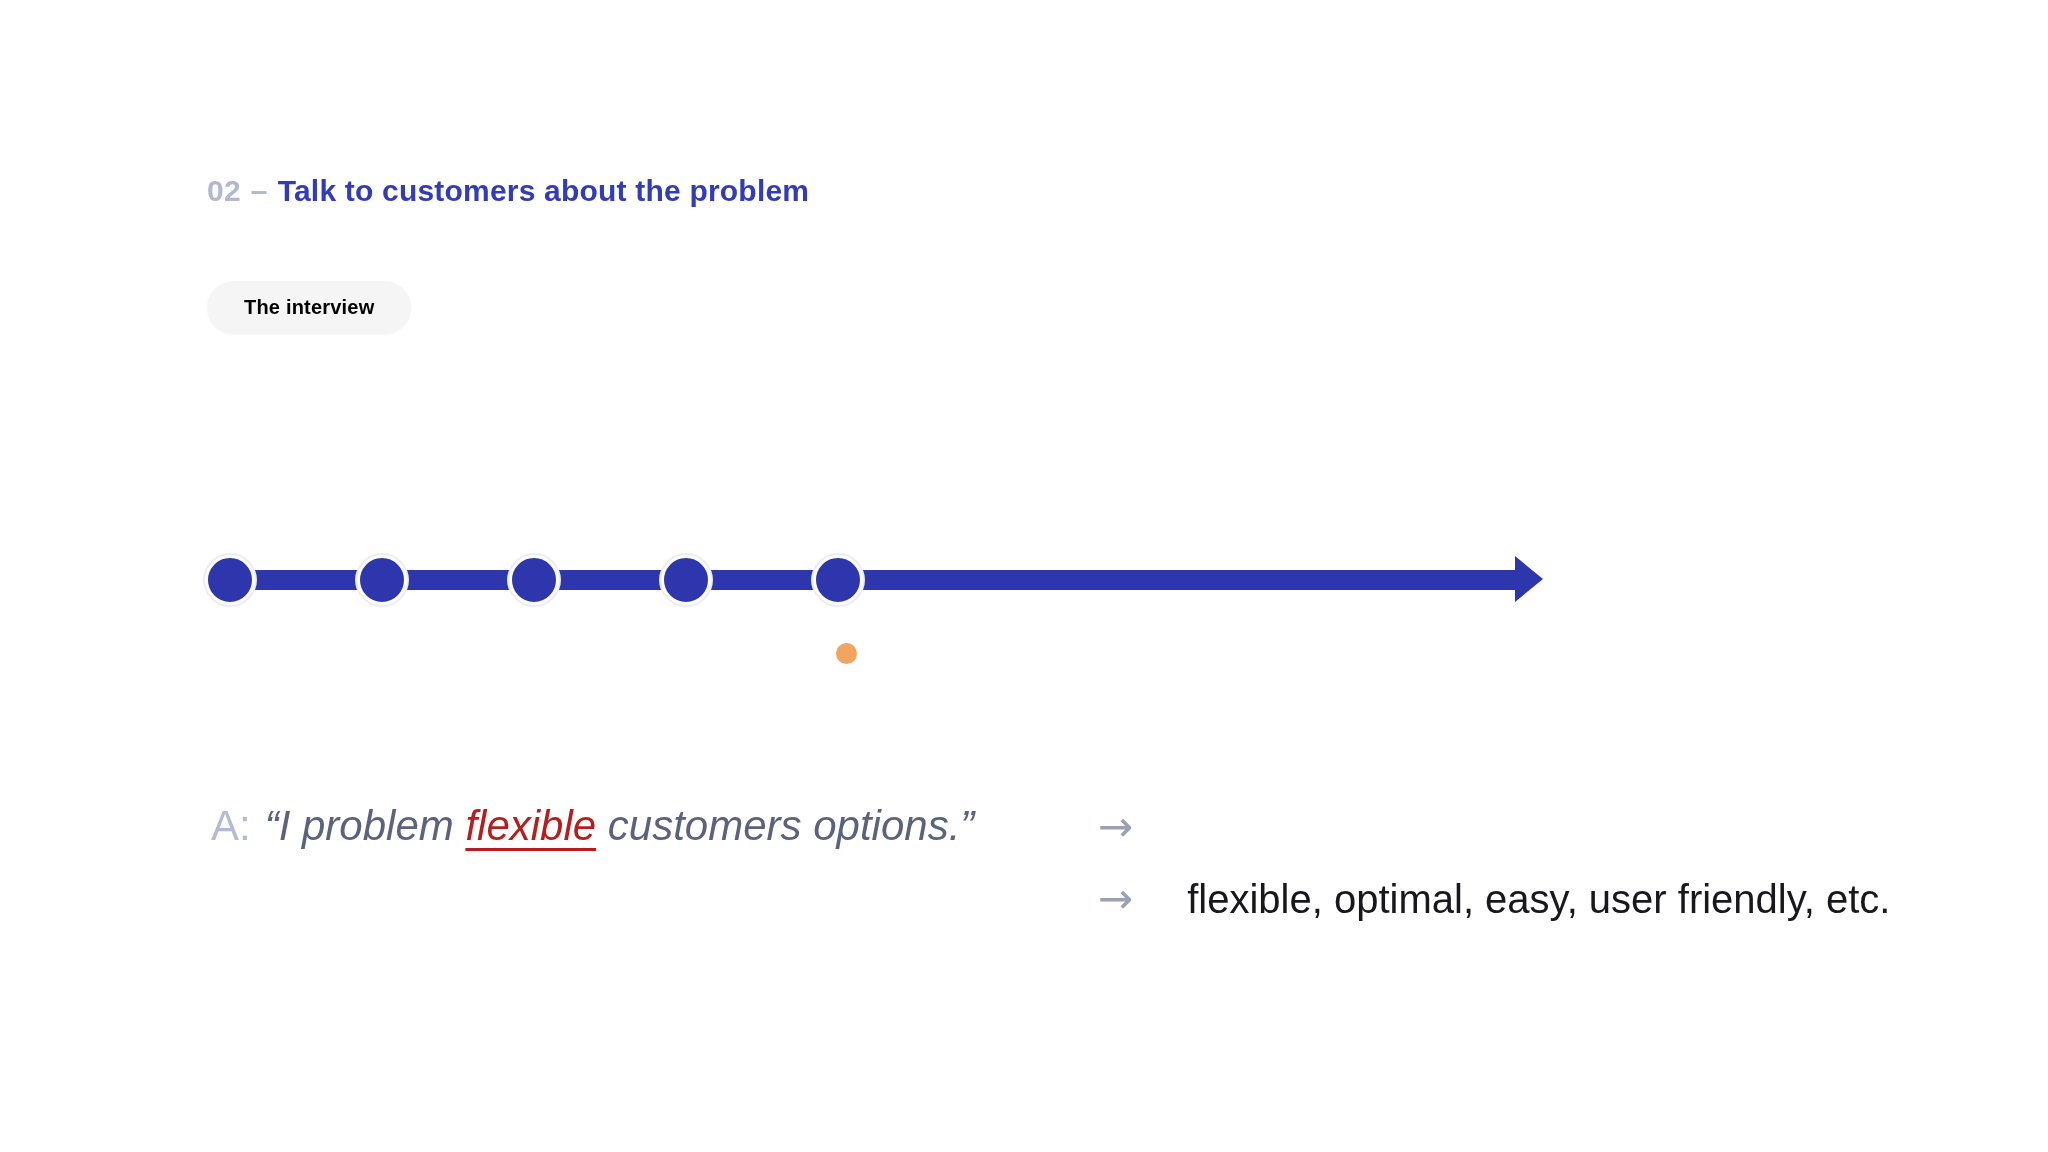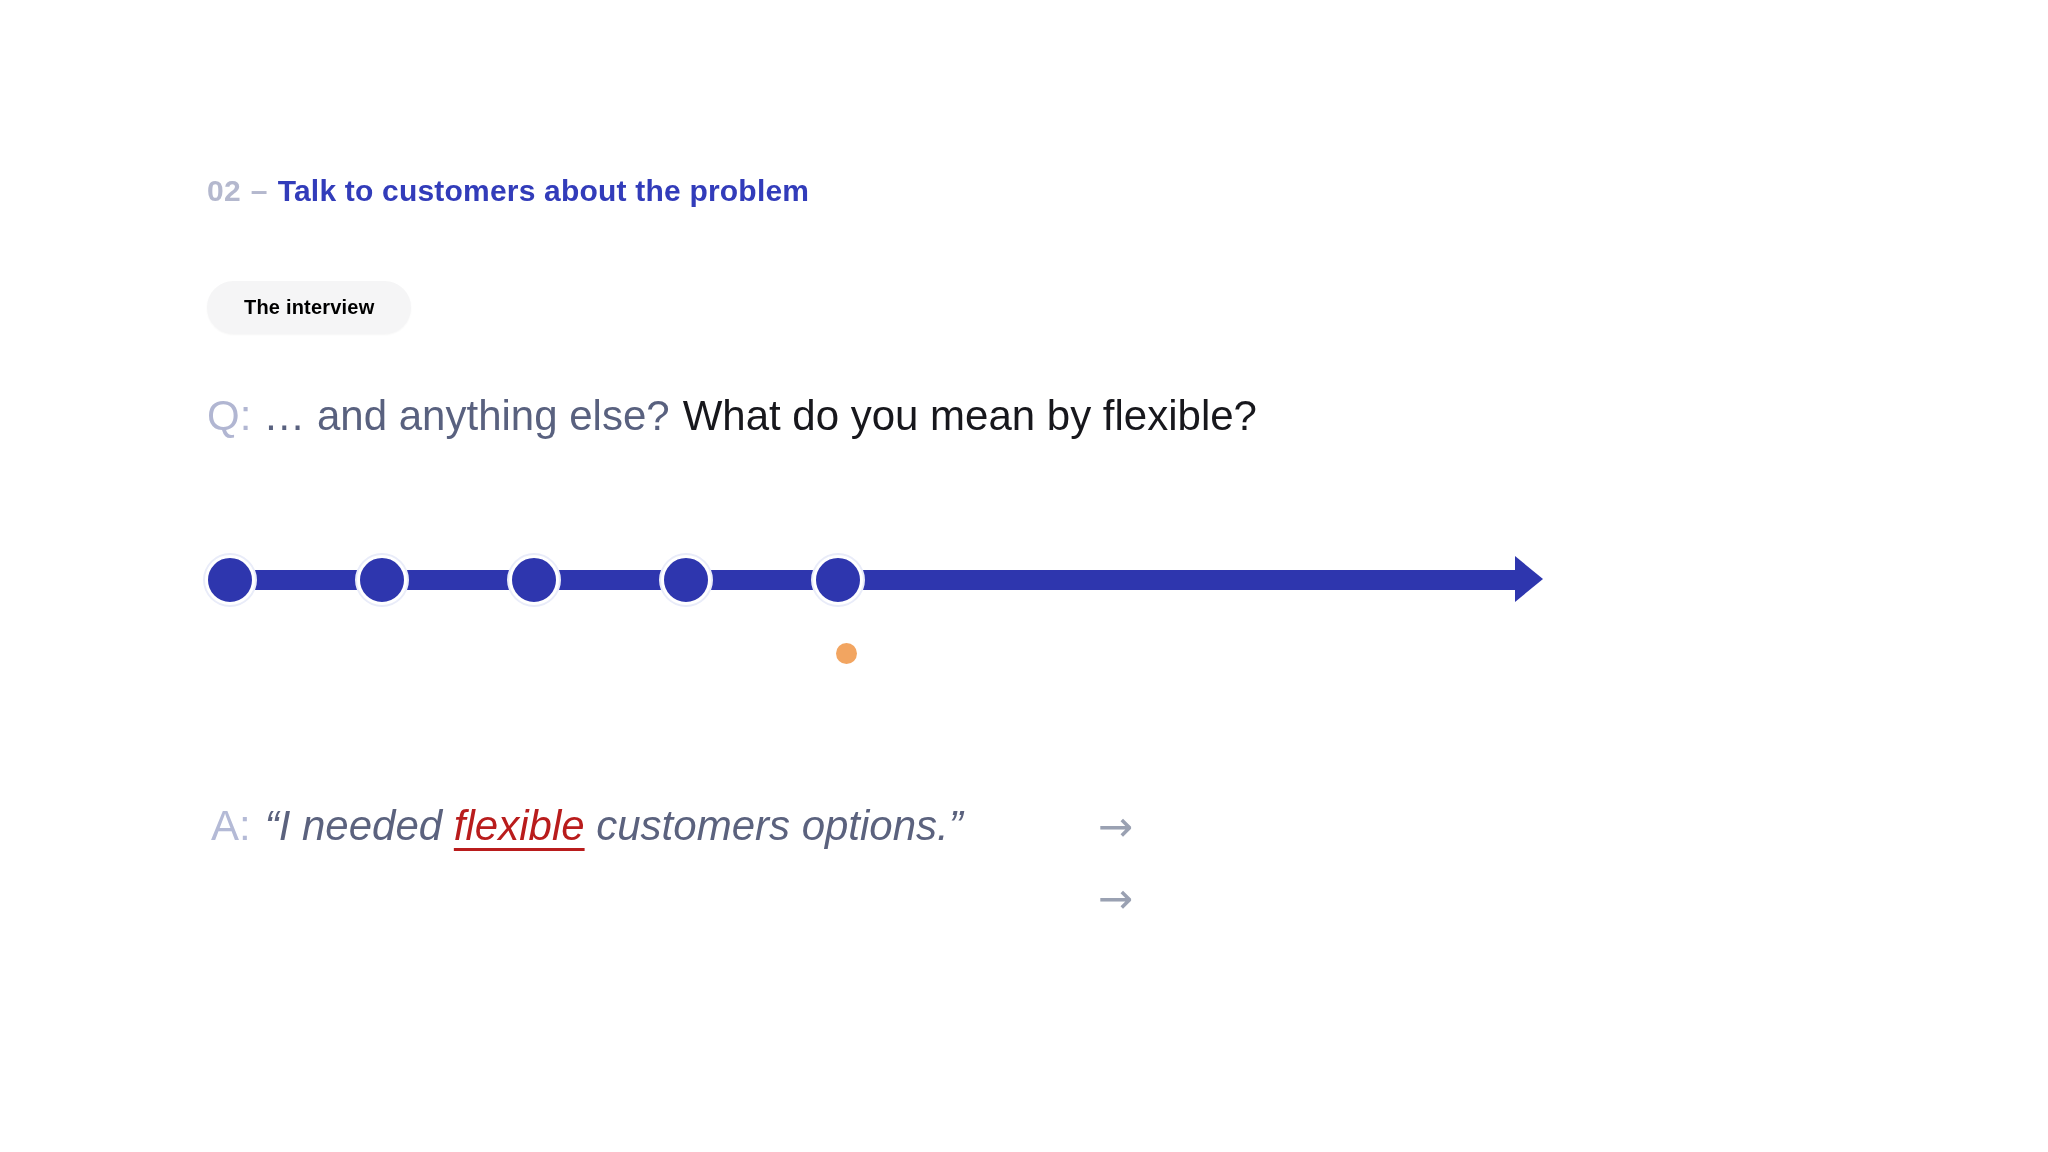--- a/index.html
+++ b/index.html
@@ -75,42 +75,40 @@
 <div class="slide">
 
   <div class="abs header">
     <span class="h-num">02</span><span class="h-sep">–</span><span class="h-title">Talk to customers about the problem</span>
   </div>
 
   <div class="abs badge">
     <span class="badge-label">The interview</span>
   </div>
 
-  <div class="abs question">
-    <span class="q-prefix">Q:</span><span class="q-muted">… and anything else?</span><span class="q-strong">What do you mean by flexible?</span>
-  </div>
 
   <div>
     <div class="abs tl-line"></div>
     <div class="abs tl-arrowhead"></div>
     <div id="timeline-dots">
         <div class="tl-dot" style="left: 205px;"></div>
         <div class="tl-dot" style="left: 357px;"></div>
         <div class="tl-dot" style="left: 509px;"></div>
         <div class="tl-dot" style="left: 661px;"></div>
         <div class="tl-dot" style="left: 813px;"></div>
       </div>
     <div class="abs highlight-dot"></div>
   </div>
 
   <div class="abs answer">
-    <span class="a-prefix">A:</span><span class="a-quote"><span>“I needed </span><span class="a-highlight">flexible</span><span> customers options.”</span></span>
+    <span class="a-prefix">A:</span><span class="a-quote"><span>“I problem </span><span class="a-highlight">flexible</span><span> customers options.”</span></span>
   </div>
 
   <div class="abs takeaway takeaway-1">
     <span class="t-arrow">→</span>
   </div>
 
   <div class="abs takeaway takeaway-2">
     <span class="t-arrow">→</span>
+    <span class="t-text">flexible, optimal, easy, user friendly, etc.</span>
   </div>
 
 </div>
 
 </body></html>

